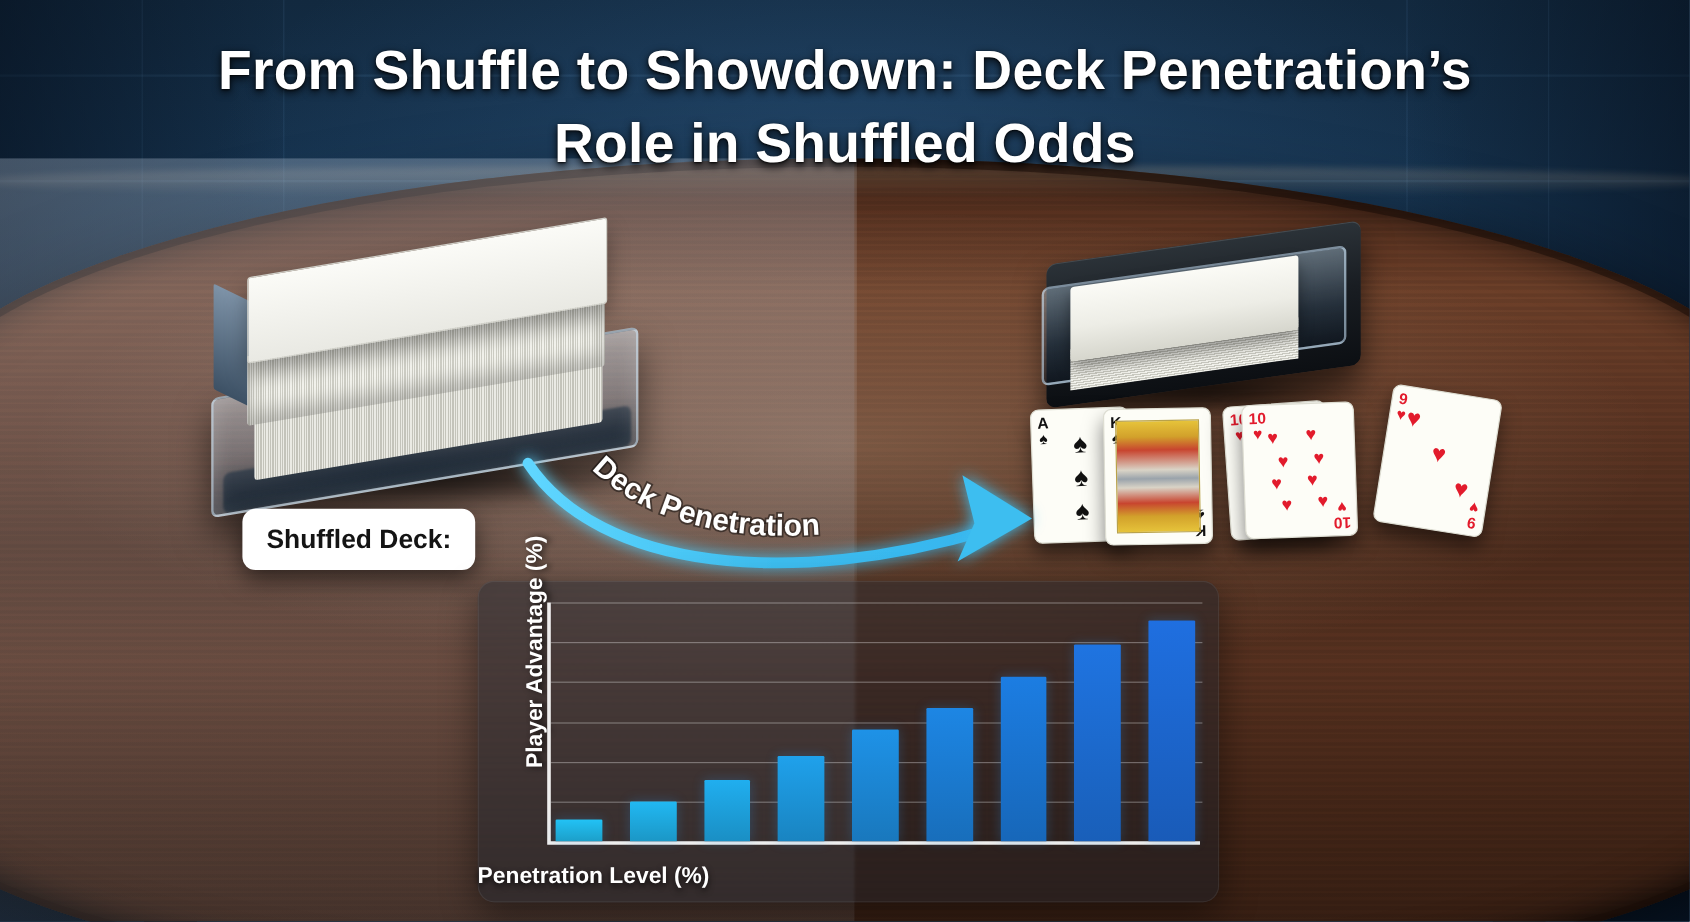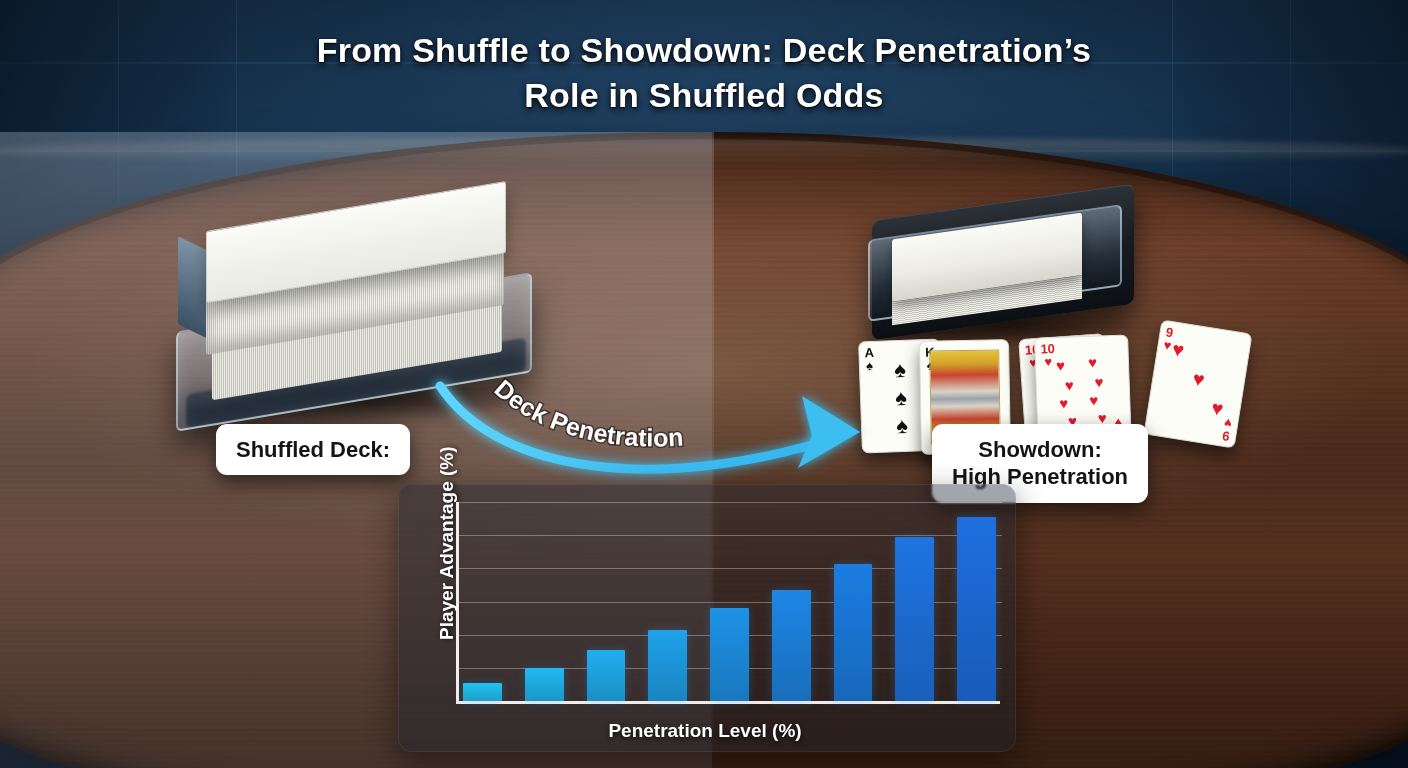--- a/index.html
+++ b/index.html
@@ -47,21 +47,21 @@
 
   
   .split-left{position:absolute;left:0;top:132px;width:712px;height:636px;
     background:linear-gradient(180deg,rgba(196,210,228,.30),rgba(210,220,235,.20) 40%,rgba(180,196,216,.12));
     pointer-events:none;}
   .split-line{position:absolute;left:712px;top:132px;width:2px;height:636px;
     background:linear-gradient(180deg,rgba(255,255,255,.16),rgba(255,255,255,0));}
 
   
   .title{position:absolute;left:0;right:0;top:28px;text-align:center;color:#fff;
-    font-size:34px;font-weight:bold;line-height:1.33;letter-spacing:.2px;
+    font-size:46px;font-weight:bold;line-height:1.33;letter-spacing:.2px;
     text-shadow:0 3px 7px rgba(0,0,0,.85),0 1px 2px rgba(0,0,0,.9);}
   .title span{display:block;}
 
   
   .shoe-l{position:absolute;left:168px;top:198px;width:372px;height:212px;}
   .tray-l{position:absolute;left:8px;top:104px;width:352px;height:96px;
     transform:skewY(-9.5deg);border-radius:6px;
     background:linear-gradient(180deg,rgba(205,228,245,.40),rgba(120,155,185,.30) 55%,rgba(30,48,66,.55));
     border:2px solid rgba(215,238,255,.55);
     box-shadow:0 16px 30px rgba(0,0,0,.55), inset 0 0 18px rgba(255,255,255,.20);}
@@ -124,40 +124,40 @@
   .arc-text text{fill:#ffffff;font-family:"Liberation Sans",sans-serif;
     font-size:25px;font-weight:bold;
     paint-order:stroke;stroke:rgba(0,0,0,.45);stroke-width:3px;}
 
   
   .callout{position:absolute;background:#ffffff;border-radius:11px;
     padding:12px 20px;text-align:center;color:#141414;
     font-size:22px;font-weight:bold;line-height:1.24;
     box-shadow:0 8px 20px rgba(0,0,0,.55);}
   .callout span{display:block;white-space:nowrap;}
-  #callout-left{left:216px;top:424px;}
+  #callout-left{left:202px;top:424px;}
   #callout-right{left:932px;top:424px;}
 
   
   .chart-panel{position:absolute;left:398px;top:484px;width:618px;height:268px;
     border-radius:14px;background:rgba(22,32,45,.40);
     box-shadow:0 10px 30px rgba(0,0,0,.45), inset 0 0 0 1px rgba(255,255,255,.07);
     backdrop-filter:blur(1px);}
   .ylabel{position:absolute;left:-36px;top:60px;width:170px;
     transform:rotate(-90deg);transform-origin:center;
     color:#fff;font-size:19px;font-weight:bold;text-align:center;
     text-shadow:0 2px 5px rgba(0,0,0,.8);white-space:nowrap;}
   .plot{position:absolute;left:58px;top:18px;right:16px;bottom:48px;
     border-left:3px solid rgba(255,255,255,.92);
     border-bottom:3px solid rgba(255,255,255,.92);}
   .grid{position:absolute;left:0;right:-2px;height:1px;background:rgba(255,255,255,.32);}
   .bars{position:absolute;left:4px;right:4px;bottom:0;top:0;
     display:flex;align-items:flex-end;justify-content:space-between;}
   .bar{width:7.3%;border-radius:1px 1px 0 0;box-shadow:0 0 10px rgba(40,150,240,.25);}
-  .xlabel{position:absolute;left:0;right:4px;bottom:10px;text-align:center;
+  .xlabel{position:absolute;left:0;right:4px;bottom:10px;
     color:#fff;font-size:19px;font-weight:bold;text-shadow:0 2px 5px rgba(0,0,0,.8);}
 </style>
 </head>
 <body>
 
 <div id="stage">
 
   <div class="wall">
     <div class="wall-glow"></div>
     <div class="wall-panel" style="left:118px"></div>
@@ -269,24 +269,20 @@
     <defs>
       <path id="arcpath" d="M48,6 C110,88 250,100 400,44" fill="none"></path>
     </defs>
     <text>
       <textPath href="#arcpath" startOffset="6%" id="arcTextPath">Deck Penetration</textPath>
     </text>
   </svg>
 
   <div class="callout" id="callout-left">
     <span>Shuffled Deck:</span>
-  </div>
-  <div class="callout" id="callout-right">
-    <span>Showdown:</span>
-    <span>High Penetration</span>
   </div>
 
   <div class="chart-panel">
     <div class="ylabel">Player Advantage (%)</div>
     <div class="plot" id="plot-area">
       <div id="gridlines">
           <div class="grid" style="top: 0%;"></div>
           <div class="grid" style="top: 16.6667%;"></div>
           <div class="grid" style="top: 33.3333%;"></div>
           <div class="grid" style="top: 50%;"></div>

